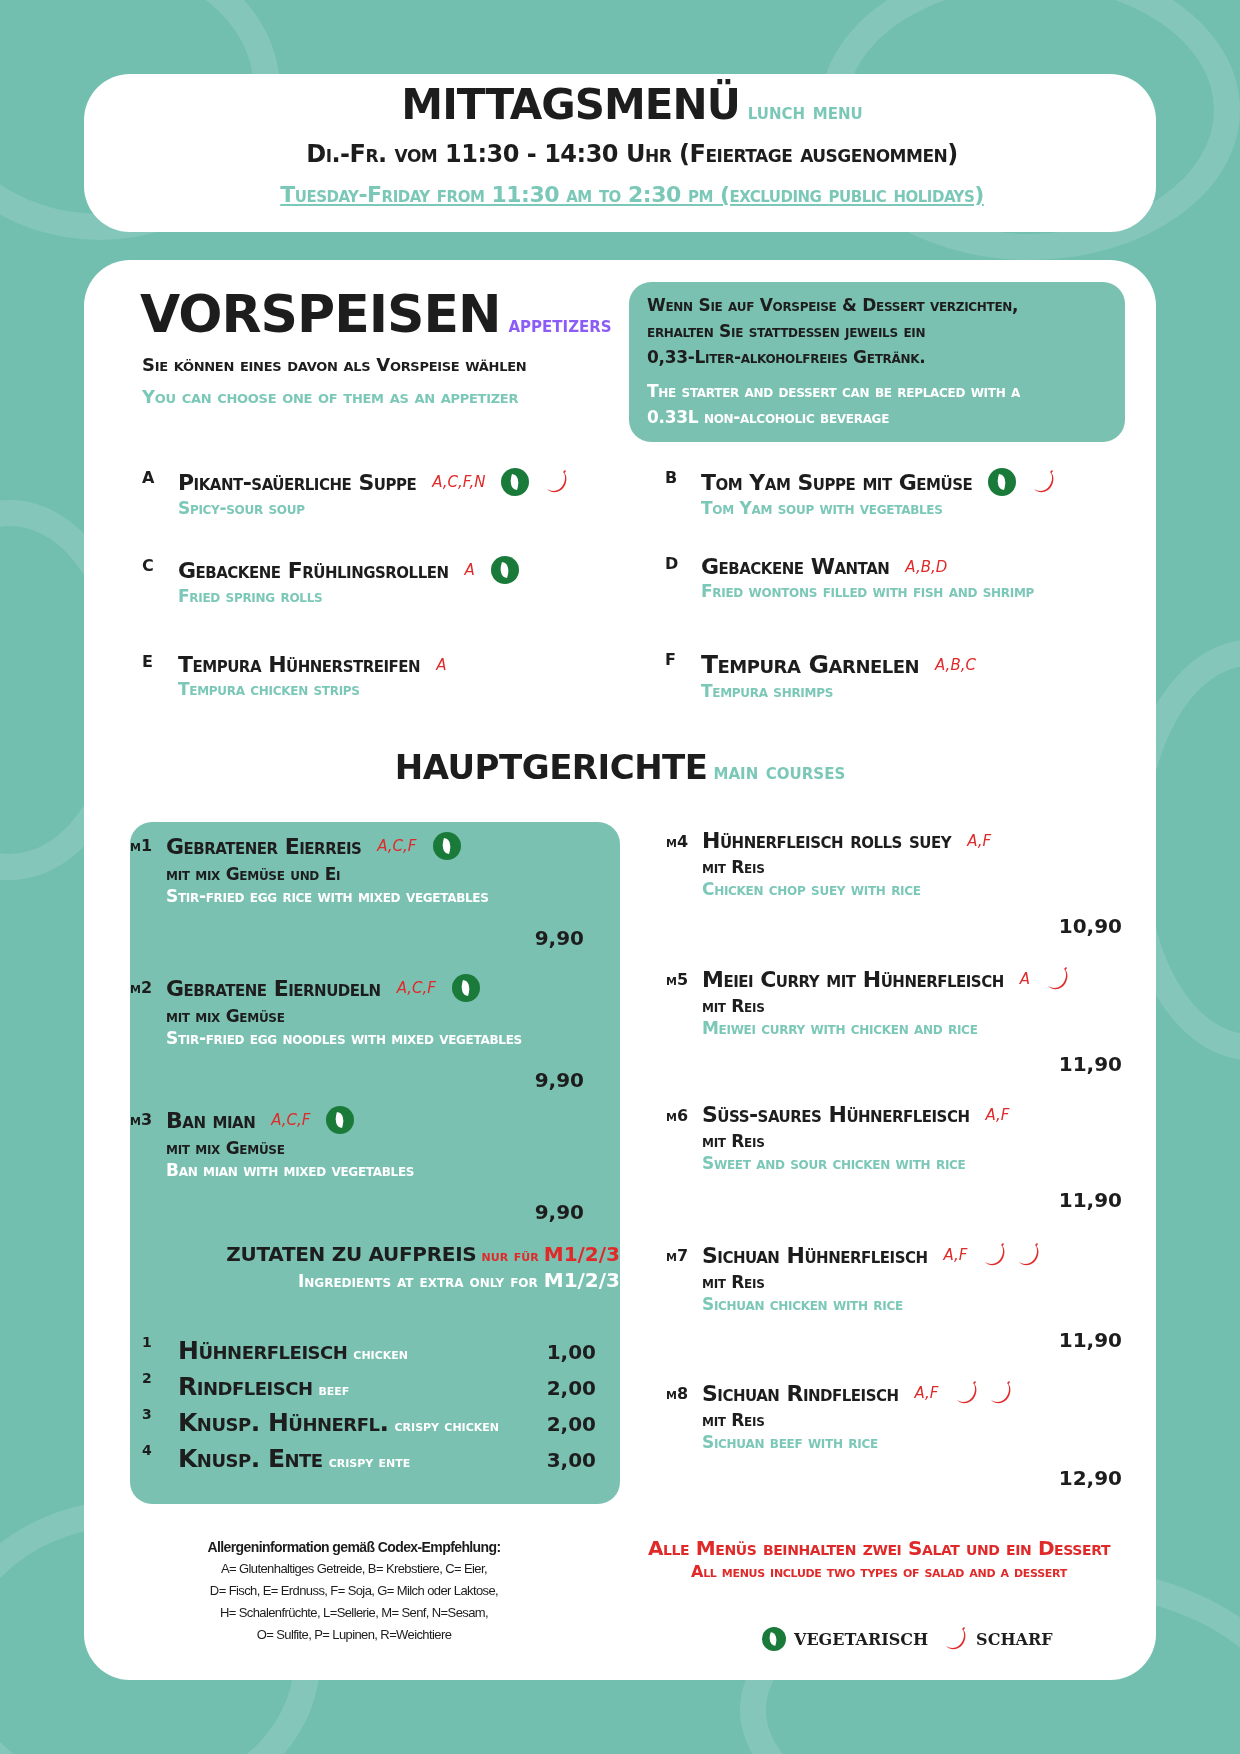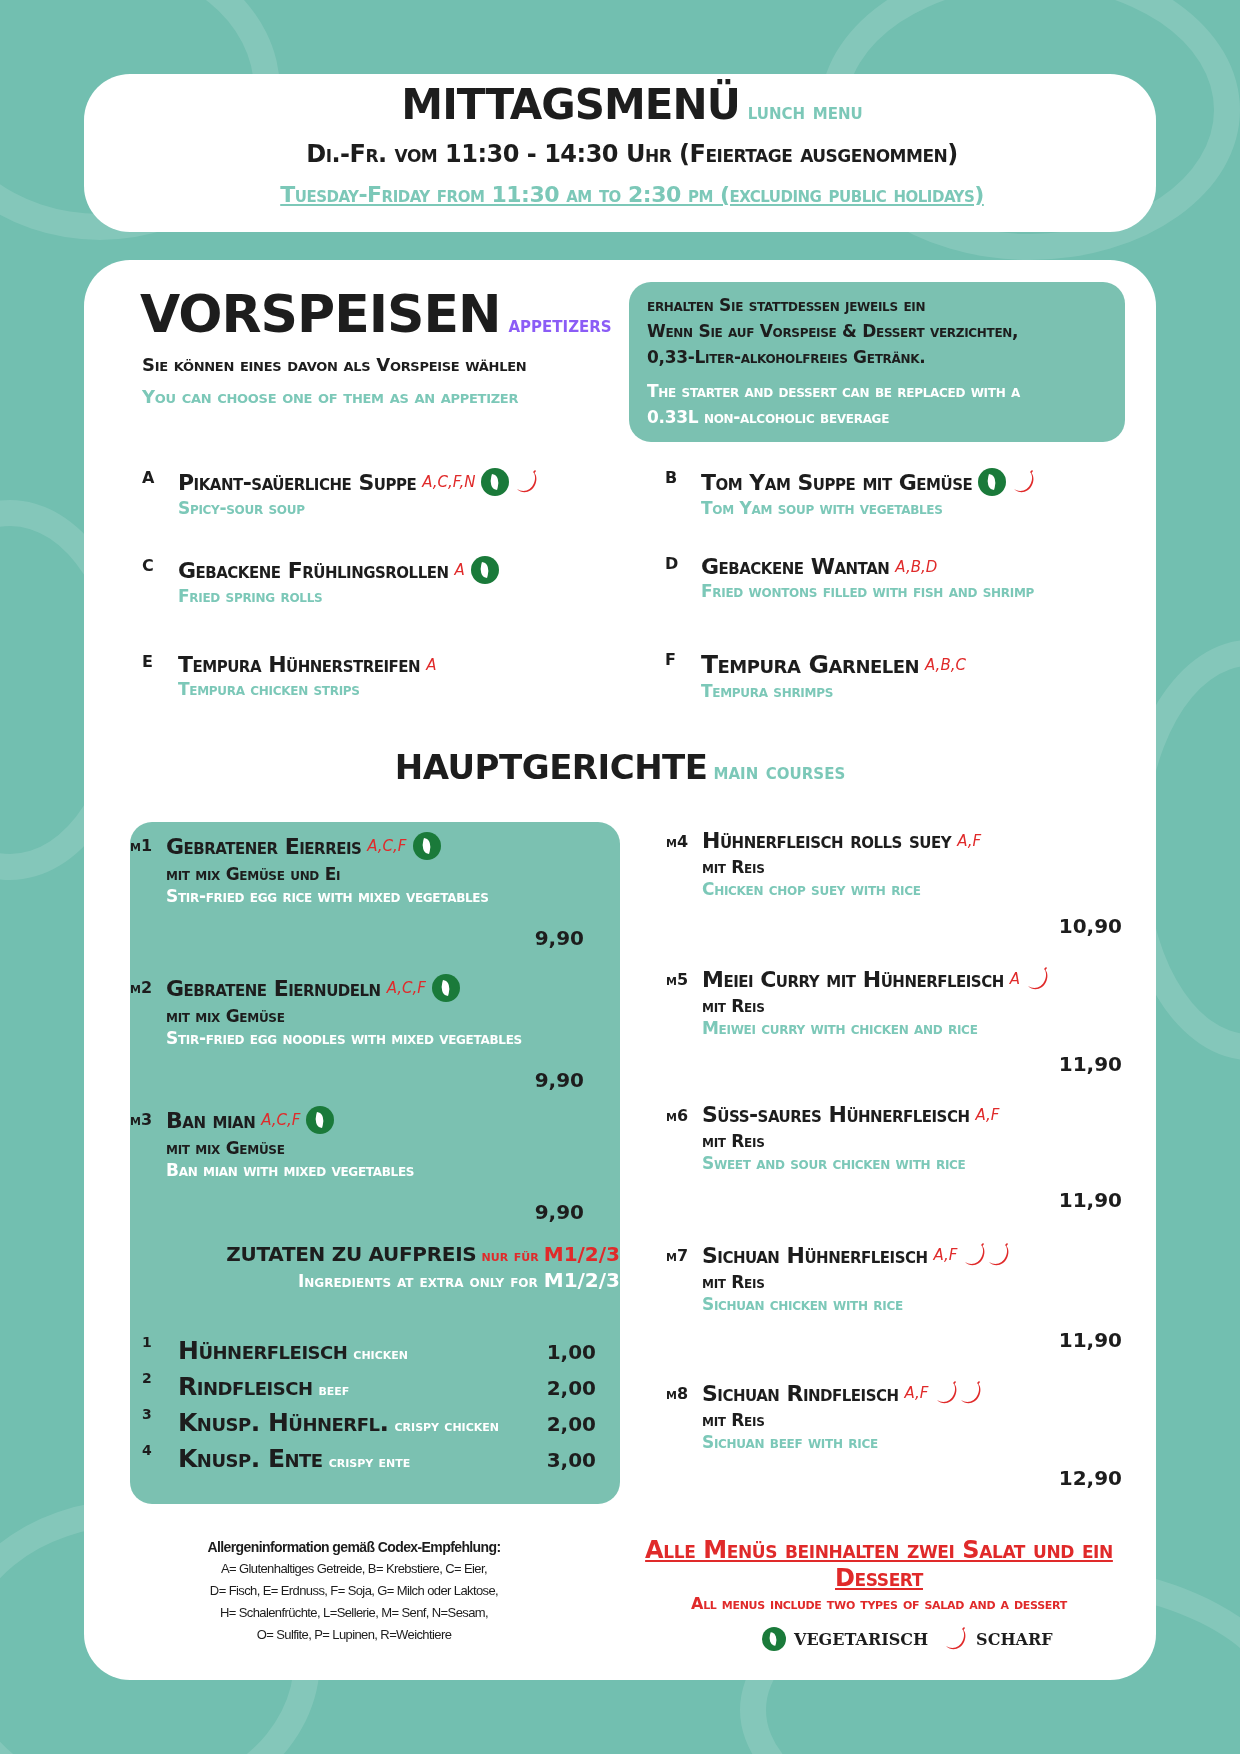--- a/index.html
+++ b/index.html
@@ -48,21 +48,21 @@
     .drink-box {
       position: absolute; left: 545px; top: 22px; width: 496px; height: 160px;
       background: #7bc1b1; border-radius: 22px; padding: 10px 18px;
     }
     .drink-box .de { font-weight: bold; font-size: 17px; font-variant: small-caps; line-height: 26px; color: #1d1d1d; letter-spacing: -0.3px; }
     .drink-box .en { font-weight: bold; font-size: 17px; font-variant: small-caps; line-height: 26px; color: #fff; margin-top: 8px; letter-spacing: -0.3px; }
 
     .app-item { position: absolute; width: 480px; }
     .app-item .code { position: absolute; left: 0; top: 0; font-weight: bold; font-size: 16px; font-variant: small-caps; }
     .app-item .body { margin-left: 36px; }
-    .item-name { font-weight: bold; font-size: 22px; font-variant: small-caps; letter-spacing: -0.5px; color: #1d1d1d; white-space: nowrap; display: flex; align-items: center; gap: 6px; }
+    .item-name { font-weight: bold; font-size: 22px; font-variant: small-caps; letter-spacing: -0.5px; color: #1d1d1d; white-space: nowrap; display: flex; align-items: center; gap: 16px; }
     .allergen { font-style: italic; font-weight: normal; font-size: 15px; color: #e02a2a; font-variant: normal; letter-spacing: 0; }
     .item-sub { font-weight: bold; font-size: 17px; font-variant: small-caps; margin-top: 4px; letter-spacing: -0.3px; }
     .item-en { font-weight: bold; font-size: 17px; font-variant: small-caps; color: #7cc8b8; margin-top: 2px; letter-spacing: -0.3px; white-space: nowrap; }
 
     .veg-icon { display: inline-block; width: 28px; height: 28px; border-radius: 50%; background: #1a7a3a; position: relative; flex: 0 0 auto; }
     .veg-icon::after { content: ""; position: absolute; left: 9px; top: 7px; width: 9px; height: 14px; background: #fff; border-radius: 0 80% 0 80%; transform: rotate(15deg); }
     .chili-icon { display: inline-block; width: 24px; height: 26px; position: relative; flex: 0 0 auto; }
     .chili-icon svg { width: 24px; height: 26px; }
 
     .main-title { position: absolute; left: 0; width: 100%; top: 490px; text-align: center; line-height: 1; }
@@ -94,21 +94,21 @@
     .extra-row { position: absolute; left: 12px; width: 460px; height: 36px; }
     .extra-row .num { position: absolute; left: 0; top: 0; font-weight: bold; font-size: 14px; }
     .extra-row .name { position: absolute; left: 36px; top: 2px; font-weight: bold; font-size: 25px; font-variant: small-caps; letter-spacing: -0.5px; white-space: nowrap; }
     .extra-row .name .en { font-size: 15px; color: #fff; margin-left: 6px; letter-spacing: 0; }
     .extra-row .price { position: absolute; right: 6px; top: 6px; font-weight: bold; font-size: 20px; }
 
     .allergy-info { position: absolute; left: 80px; top: 1276px; width: 380px; text-align: center; font-family: "Liberation Sans", sans-serif; font-size: 13px; line-height: 22px; letter-spacing: -0.6px; }
     .allergy-info .title { font-weight: bold; font-size: 14px; }
 
     .note { position: absolute; left: 545px; top: 1276px; width: 500px; text-align: center; color: #e02a2a; font-weight: bold; font-variant: small-caps; }
-    .note .de { font-size: 24px; letter-spacing: -0.4px; text-decoration: underline; }
+    .note .de { font-size: 20px; letter-spacing: -0.4px; }
     .note .en { font-size: 16px; margin-top: 2px; letter-spacing: -0.3px; }
 
     .legend { position: absolute; left: 678px; top: 1366px; display: flex; align-items: center; gap: 8px; font-family: "DejaVu Serif", serif; font-weight: bold; font-size: 16px; }
     .legend .veg-icon { width: 24px; height: 24px; }
     .legend .veg-icon::after { left: 7px; top: 6px; width: 8px; height: 12px; }
   </style>
 </head>
 <body>
 
 <div class="bg-deco d1"></div>
@@ -128,22 +128,22 @@
 
 <div class="main-card">
 
   <div class="app-title">
     <span class="de">VORSPEISEN</span><span class="en">appetizers</span>
   </div>
   <div class="app-sub-de">Sie können eines davon als Vorspeise wählen</div>
   <div class="app-sub-en">You can choose one of them as an appetizer</div>
 
   <div class="drink-box">
+    <div class="de">Wenn Sie auf Vorspeise &amp; Dessert verzichten,</div>
     <div class="de">erhalten Sie stattdessen jeweils ein</div>
-    <div class="de">Wenn Sie auf Vorspeise &amp; Dessert verzichten,</div>
     <div class="de">0,33-Liter-alkoholfreies Getränk.</div>
     <div class="en">The starter and dessert can be replaced with a</div>
     <div class="en" style="margin-top:0">0.33L non-alcoholic beverage</div>
   </div>
 
   <div class="app-item" style="left:58px; top:208px;">
     <span class="code">A</span>
     <div class="body">
       <div class="item-name">
         <span>Pikant-saüerliche Suppe</span>

